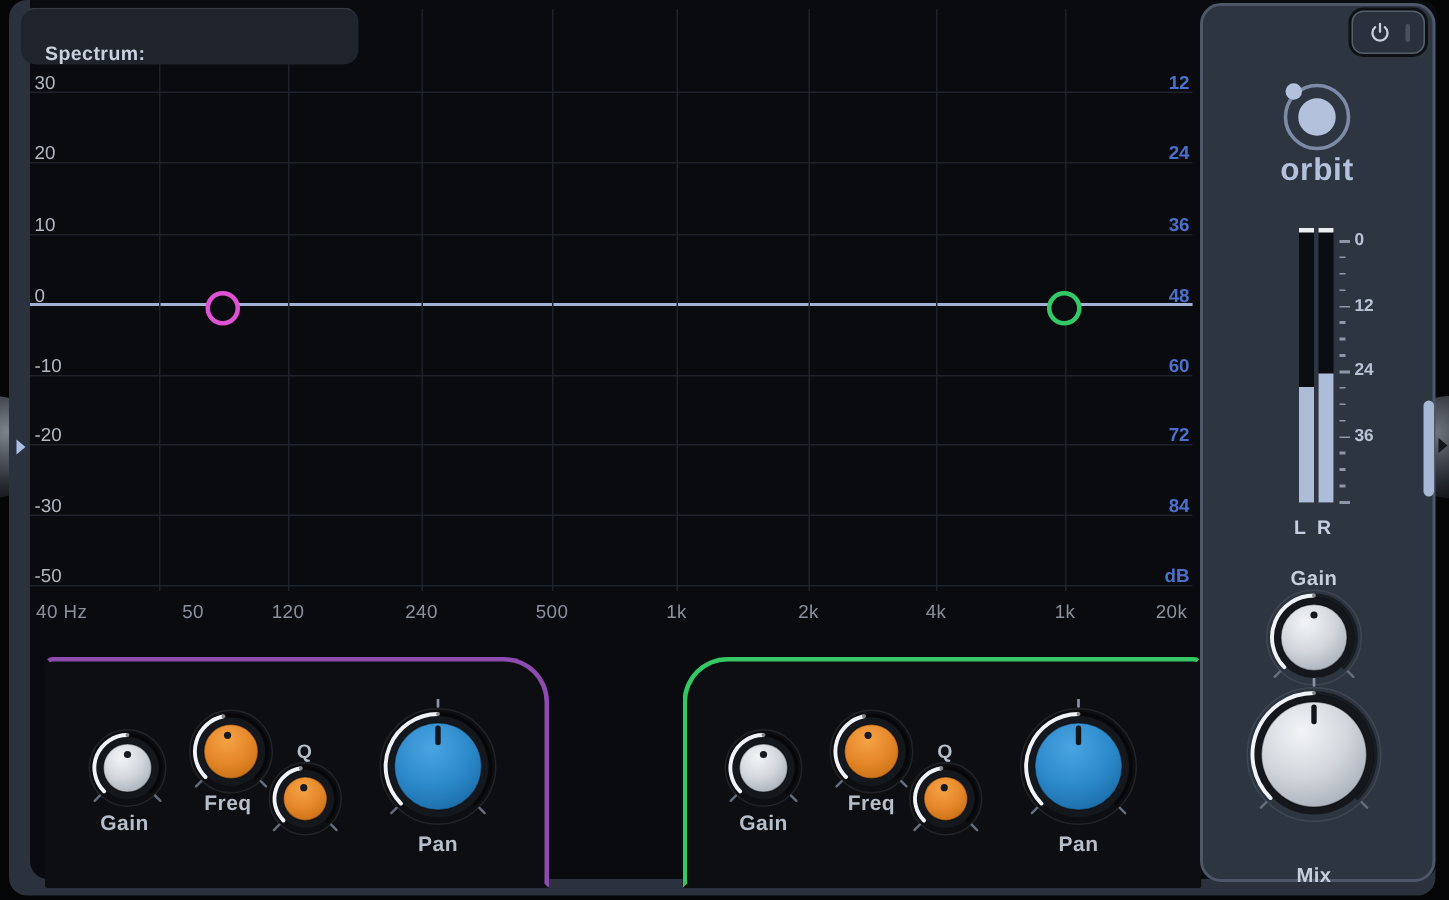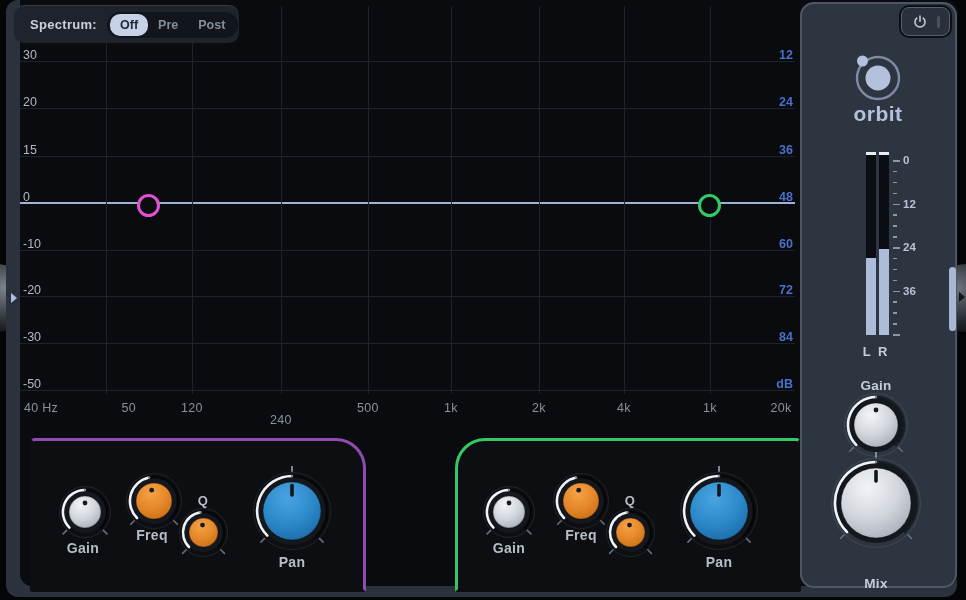--- a/index.html
+++ b/index.html
@@ -4,21 +4,21 @@
 <style>
   html,body{margin:0;padding:0;background:#030507;width:966px;height:600px;overflow:hidden;
     font-family:"Liberation Sans", sans-serif;}
   #root{position:relative;width:966px;height:600px;}
   .abs{position:absolute;}
   
   #frame{left:6px;top:0;width:951px;height:597px;background:#2b323d;border-radius:12px;z-index:1;}
   #content{left:20px;top:0;width:938px;height:586px;background:#090b0e;border-radius:0 10px 12px 12px;z-index:2;}
   
   #spectrumbar{left:14px;top:5px;width:225px;height:37px;background:#1f242c;border-radius:10px;
-    border-top:1px solid #343b46;display:flex;align-items:center;z-index:4;}
+    border-top:1px solid #343b46;display:flex;align-items:flex-end;z-index:4;}
   #speclabel{margin-left:16px;font-size:13px;font-weight:bold;color:#c9d1df;letter-spacing:.3px;}
   #seg{margin-left:10px;background:#12151b;border-radius:13px;height:26px;display:flex;align-items:center;padding:0 3px;}
   .seg-opt{font-size:12.5px;font-weight:bold;color:#858e9b;padding:4px 10px;border-radius:10px;cursor:default;}
   .seg-opt.sel{background:#c6d2e8;color:#232a35;}
   
   .gridv{width:1px;background:#1d222b;z-index:3;}
   .gridh{height:1px;background:#1d222b;z-index:3;}
   #zeroline{left:20px;top:202px;width:775px;height:2px;background:var(--zeroline);z-index:3;}
   .dbl{font-size:12.5px;color:#b2b8c2;z-index:3;}
   .dbr{font-size:12.5px;font-weight:bold;color:var(--axisblue);text-align:right;z-index:3;}
@@ -90,25 +90,20 @@
   <div class="abs" id="arrowL"></div>
 
   <div class="abs" id="eqsurface" style="left:20px;top:0;width:775px;height:432px;z-index:2;"></div>
 
   <div class="abs" id="zeroline"></div>
   <div class="abs handle" id="handle1" style="left: 137px; top: 194px; border-color: rgb(224, 82, 212);"></div>
   <div class="abs handle" id="handle2" style="left: 698px; top: 194px; border-color: rgb(50, 201, 102);"></div>
 
   <div class="abs" id="spectrumbar">
     <span id="speclabel">Spectrum:</span>
-    <span id="seg">
-        <span class="seg-opt sel">Off</span>
-        <span class="seg-opt">Pre</span>
-        <span class="seg-opt">Post</span>
-      </span>
   </div>
 
   <div class="abs bandpanel" id="band1"></div>
   <div class="abs bandpanel" id="band2"></div>
 
   <div class="abs bulge" id="bulgeR"></div>
   <div class="abs" id="orbitpanel"></div>
   <div class="abs" id="arrowR"></div>
   <div class="abs" id="thumb"></div>
 
@@ -148,36 +143,36 @@
     <div class="abs gridh" style="left: 20px; top: 108px; width: 775px;"></div>
     <div class="abs gridh" style="left: 20px; top: 156px; width: 775px;"></div>
     <div class="abs gridh" style="left: 20px; top: 250px; width: 775px;"></div>
     <div class="abs gridh" style="left: 20px; top: 296px; width: 775px;"></div>
     <div class="abs gridh" style="left: 20px; top: 343px; width: 775px;"></div>
     <div class="abs gridh" style="left: 20px; top: 390px; width: 775px;"></div>
     <div class="abs dbl" style="left: 23px; top: 48px; width: 40px;">30</div>
     <div class="abs dbr" style="left: 748px; top: 48px; width: 45px;">12</div>
     <div class="abs dbl" style="left: 23px; top: 95px; width: 40px;">20</div>
     <div class="abs dbr" style="left: 748px; top: 95px; width: 45px;">24</div>
-    <div class="abs dbl" style="left: 23px; top: 143px; width: 40px;">15</div>
+    <div class="abs dbl" style="left: 23px; top: 143px; width: 40px;">10</div>
     <div class="abs dbr" style="left: 748px; top: 143px; width: 45px;">36</div>
     <div class="abs dbl" style="left: 23px; top: 190px; width: 40px;">0</div>
     <div class="abs dbr" style="left: 748px; top: 190px; width: 45px;">48</div>
     <div class="abs dbl" style="left: 23px; top: 237px; width: 40px;">-10</div>
     <div class="abs dbr" style="left: 748px; top: 237px; width: 45px;">60</div>
     <div class="abs dbl" style="left: 23px; top: 283px; width: 40px;">-20</div>
     <div class="abs dbr" style="left: 748px; top: 283px; width: 45px;">72</div>
     <div class="abs dbl" style="left: 23px; top: 330px; width: 40px;">-30</div>
     <div class="abs dbr" style="left: 748px; top: 330px; width: 45px;">84</div>
     <div class="abs dbl" style="left: 23px; top: 377px; width: 40px;">-50</div>
     <div class="abs dbr" style="left: 748px; top: 377px; width: 45px;">dB</div>
     <div class="abs fl" style="left: 24px; top: 401px; width: 60px; text-align: left;">40 Hz</div>
     <div class="abs fl" style="left: 76px; top: 401px; width: 60px; text-align: right;">50</div>
     <div class="abs fl" style="left: 162px; top: 401px; width: 60px; text-align: center;">120</div>
-    <div class="abs fl" style="left: 251px; top: 401px; width: 60px; text-align: center; margin-top: 12px;">240</div>
+    <div class="abs fl" style="left: 251px; top: 401px; width: 60px; text-align: center;">240</div>
     <div class="abs fl" style="left: 338px; top: 401px; width: 60px; text-align: center;">500</div>
     <div class="abs fl" style="left: 421px; top: 401px; width: 60px; text-align: center;">1k</div>
     <div class="abs fl" style="left: 509px; top: 401px; width: 60px; text-align: center;">2k</div>
     <div class="abs fl" style="left: 594px; top: 401px; width: 60px; text-align: center;">4k</div>
     <div class="abs fl" style="left: 680px; top: 401px; width: 60px; text-align: center;">1k</div>
     <div class="abs fl" style="left: 751px; top: 401px; width: 60px; text-align: center;">20k</div>
     <div class="abs mtick" style="left: 893px; top: 160px; width: 7px;"></div>
     <div class="abs mtick" style="left: 893px; top: 170.9px; width: 4px;"></div>
     <div class="abs mtick" style="left: 893px; top: 181.8px; width: 4px;"></div>
     <div class="abs mtick" style="left: 893px; top: 192.6px; width: 4px;"></div>

